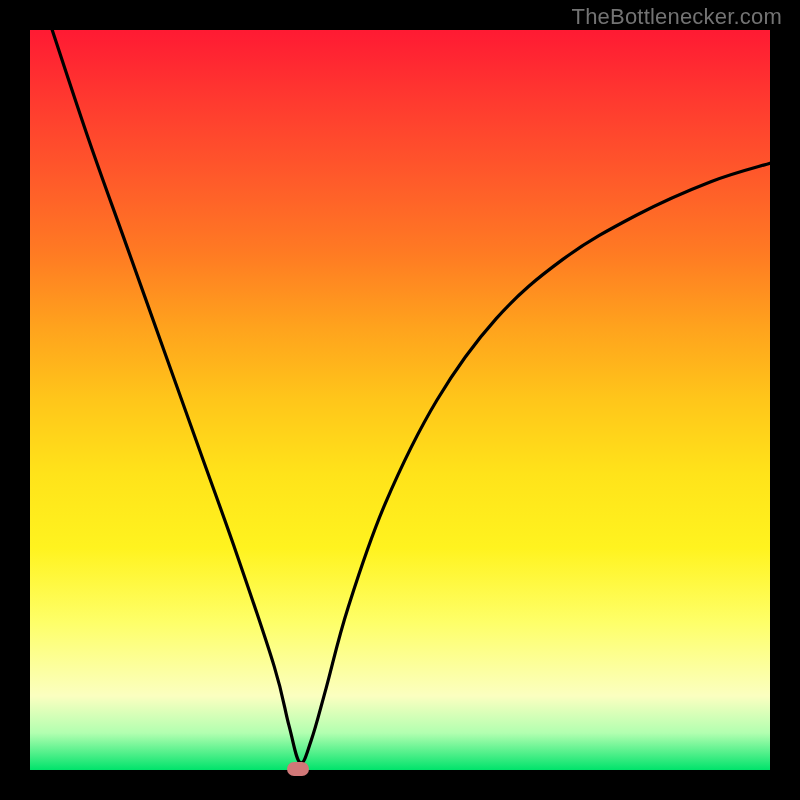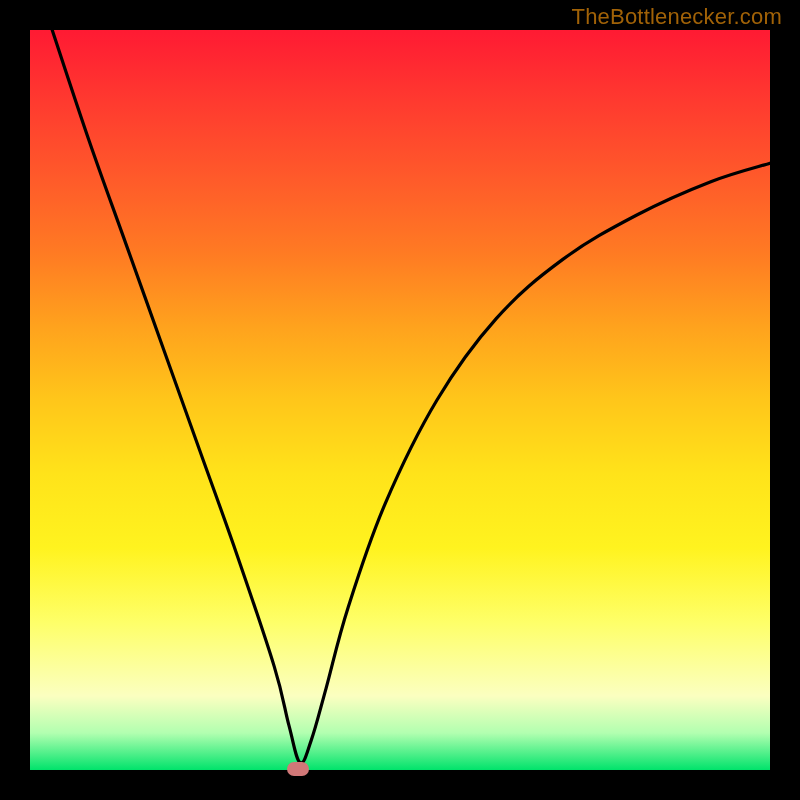--- a/index.html
+++ b/index.html
@@ -14,21 +14,21 @@
   .outer {
     position: relative;
     width: 800px;
     height: 800px;
     background: #000;
   }
   .source-label {
     position: absolute;
     top: 4px;
     right: 18px;
-    color: #a16207;
+    color: #737373;
     font-size: 22px;
     font-weight: 400;
     letter-spacing: 0.2px;
   }
   .plot-area {
     position: absolute;
     left: 30px;
     top: 30px;
     width: 740px;
     height: 740px;

